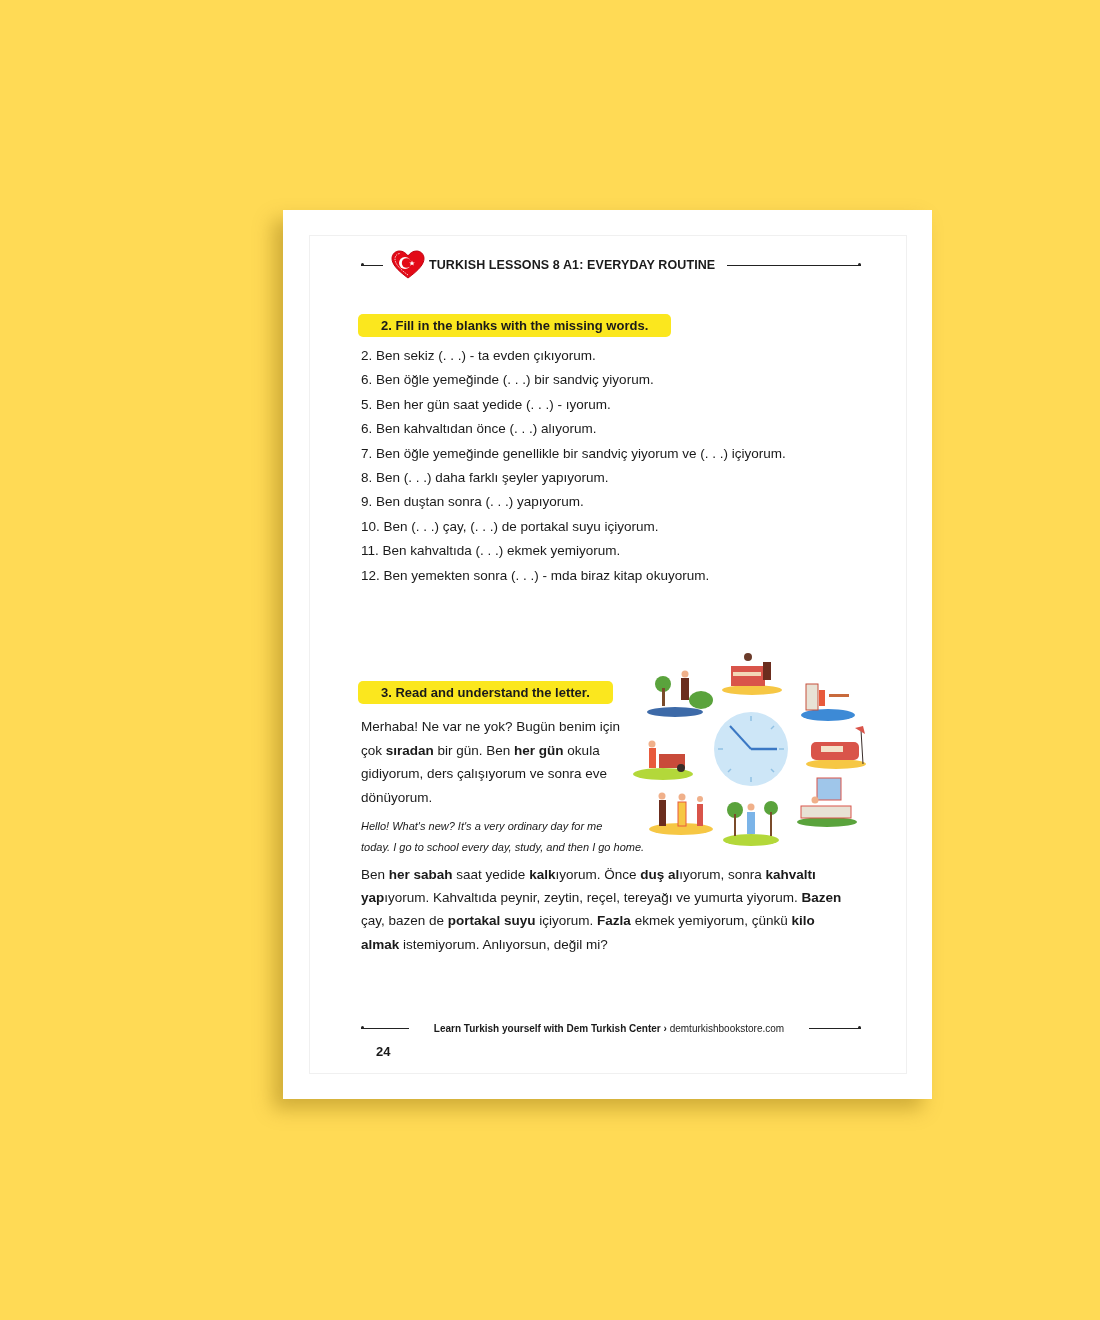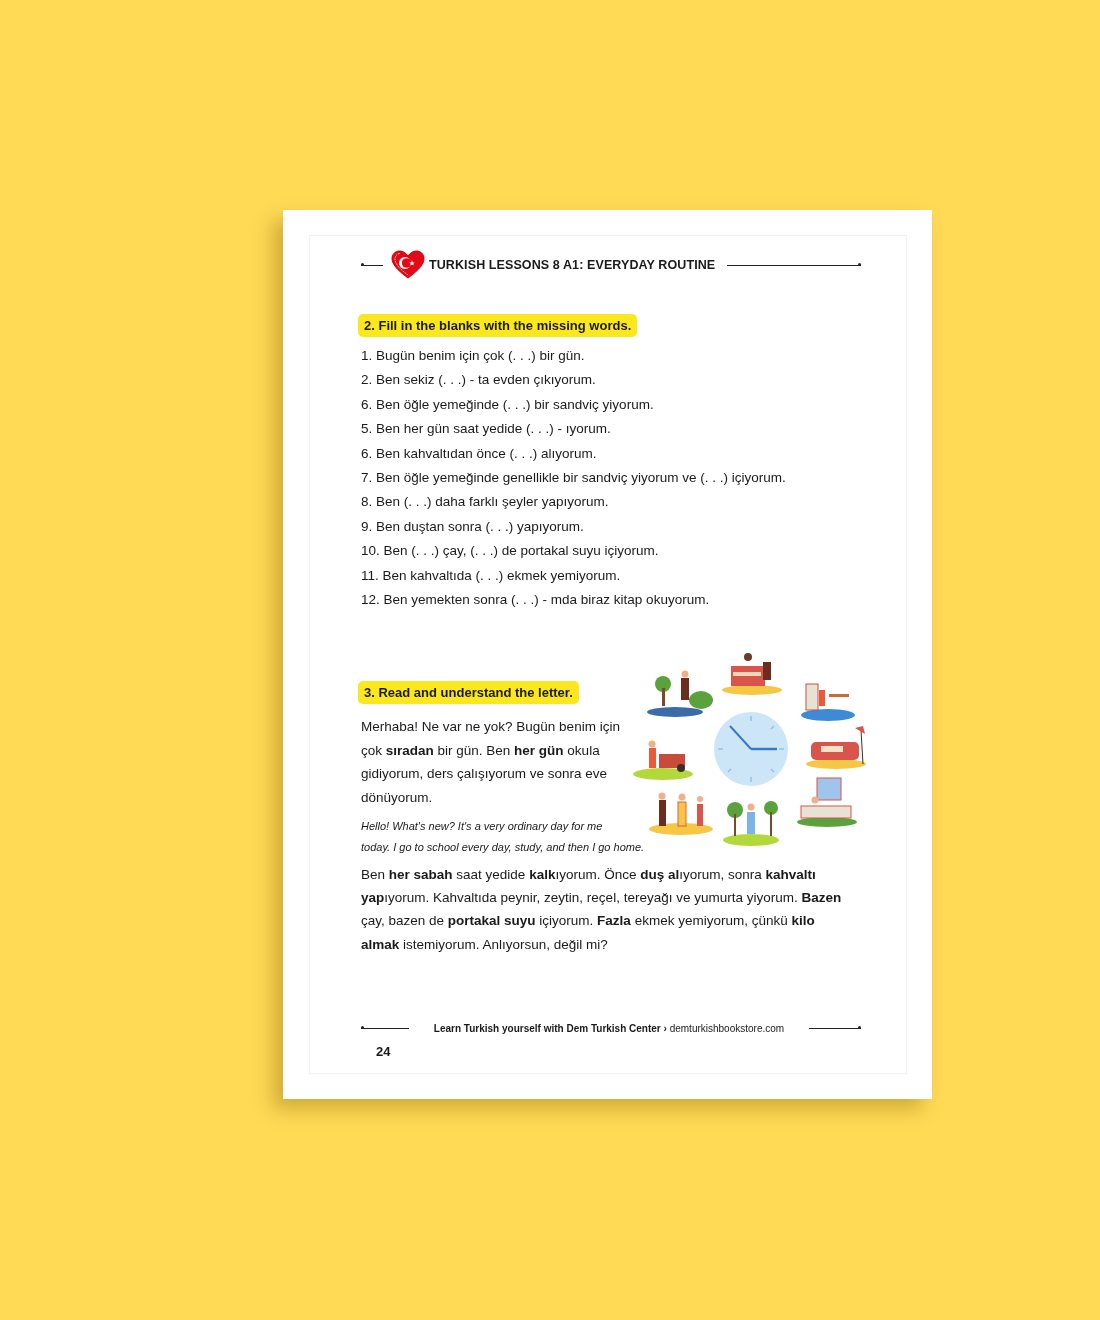--- a/index.html
+++ b/index.html
@@ -42,21 +42,21 @@
     .header-title {
       font-weight: bold; font-size: 12.5px; letter-spacing: 0.1px; white-space: nowrap;
       margin-right: 12px;
     }
     .section-label {
       position: absolute;
       display: inline-block;
       background: #fbe71e;
       font-weight: bold;
       font-size: 13px;
-      padding: 4px 6px;
+      padding: 4px 23px;
       border-radius: 5px;
     }
     .ex-list {
       position: absolute; left: 78px; top: 134px;
       list-style: none;
     }
     .ex-list li {
       font-size: 13.5px; line-height: 24.4px; white-space: nowrap;
     }
     .letter-intro {
@@ -101,21 +101,20 @@
       <circle cx="15.6" cy="13" r="4.8" fill="#e30a17"></circle>
       <polygon points="21,10.5 21.8,12.4 23.8,12.5 22.2,13.7 22.8,15.6 21,14.5 19.2,15.6 19.8,13.7 18.2,12.5 20.2,12.4" fill="#fff"></polygon>
     </svg>
     <span class="header-title">TURKISH LESSONS 8 A1: EVERYDAY ROUTINE</span>
     <div class="rule right" style="flex:1"></div>
   </div>
 
   <span class="section-label" style="left:75px; top:104px;">2. Fill in the blanks with the missing words.</span>
 
   <ul class="ex-list">
-    <li>1. Bugün benim için çok (. . .) bir gün.</li>
     <li>2. Ben sekiz (. . .) - ta evden çıkıyorum.</li>
     <li>6. Ben öğle yemeğinde (. . .) bir sandviç yiyorum.</li>
     <li>5. Ben her gün saat yedide (. . .) - ıyorum.</li>
     <li>6. Ben kahvaltıdan önce (. . .) alıyorum.</li>
     <li>7. Ben öğle yemeğinde genellikle bir sandviç yiyorum ve (. . .) içiyorum.</li>
     <li>8. Ben (. . .) daha farklı şeyler yapıyorum.</li>
     <li>9. Ben duştan sonra (. . .) yapıyorum.</li>
     <li>10. Ben (. . .) çay, (. . .) de portakal suyu içiyorum.</li>
     <li>11. Ben kahvaltıda (. . .) ekmek yemiyorum.</li>
     <li>12. Ben yemekten sonra (. . .) - mda biraz kitap okuyorum.</li>

